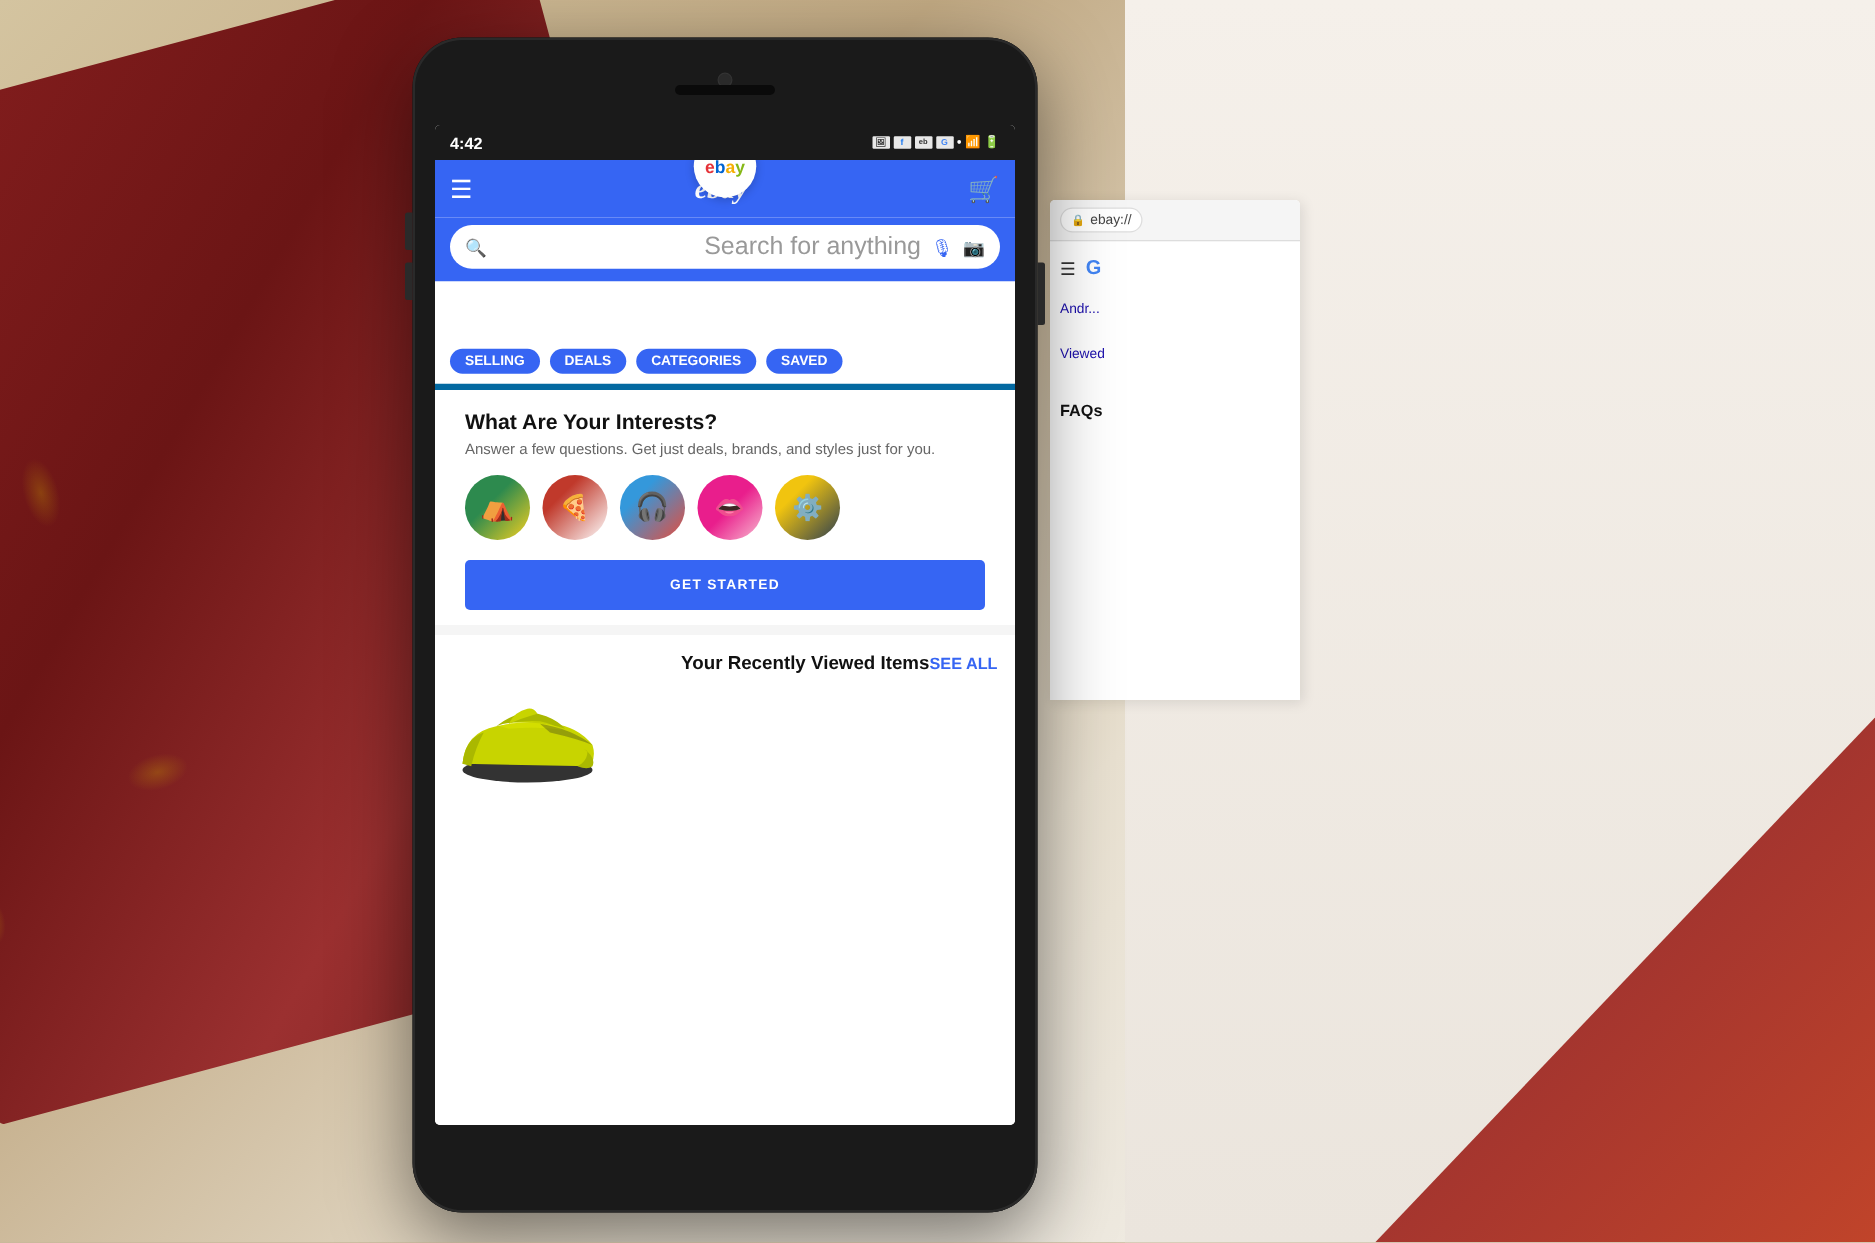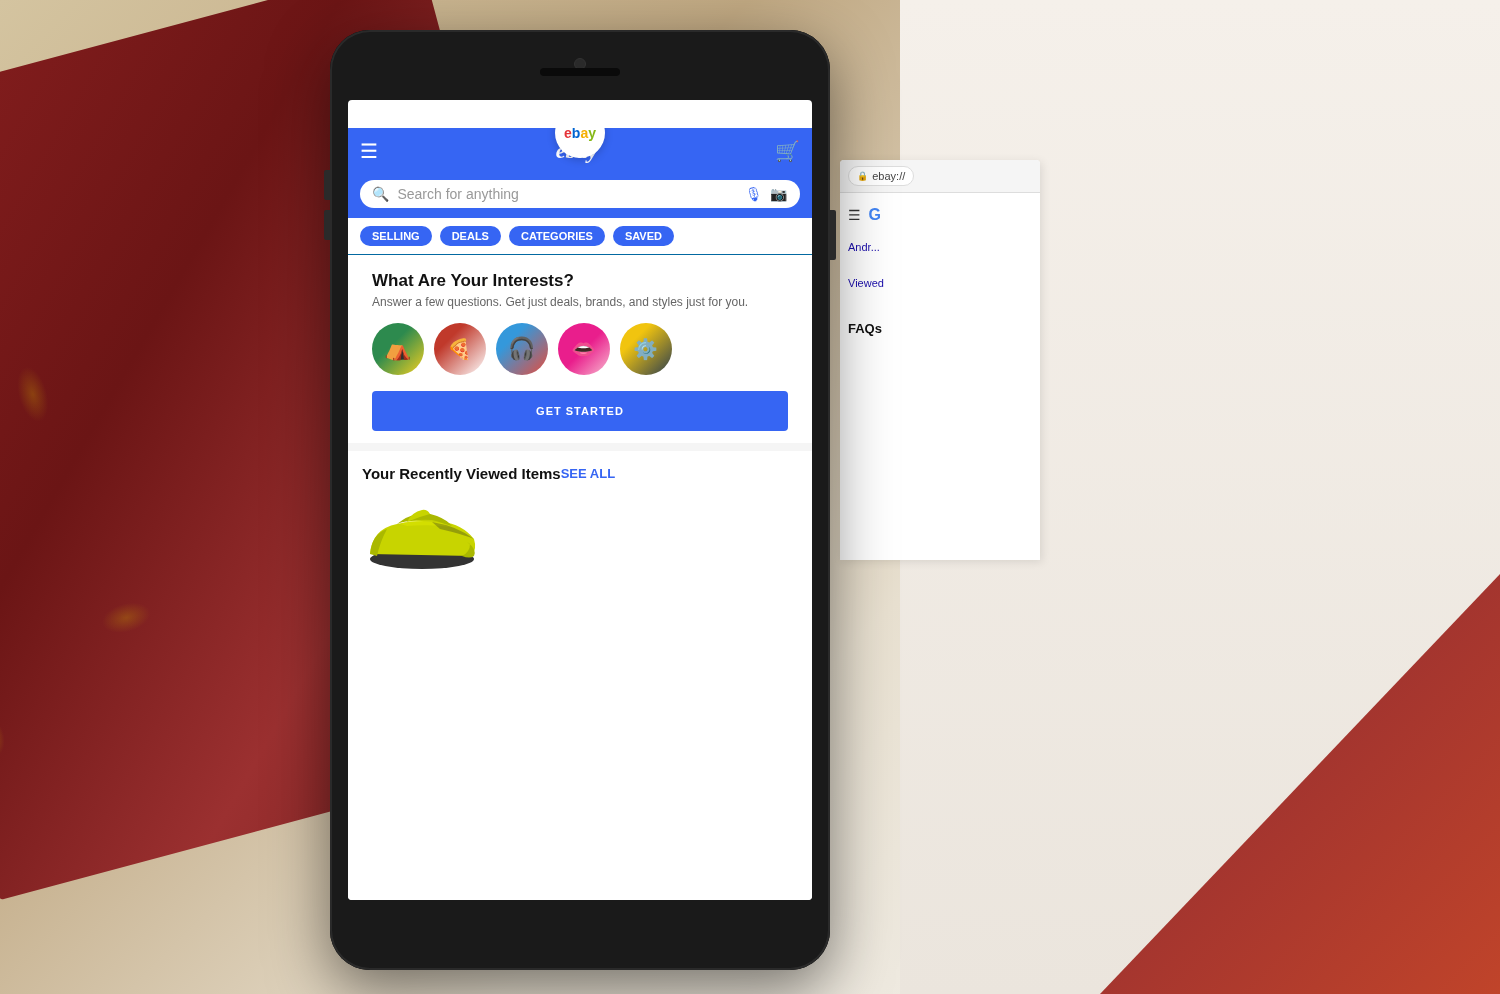--- a/index.html
+++ b/index.html
@@ -215,40 +215,42 @@
       border-radius: 24px;
       display: flex;
       align-items: center;
       padding: 6px 12px;
       gap: 8px;
     }
 
     .search-placeholder {
       flex: 1;
       color: #999;
-      font-size: 14px;
+      font-size: 20px;
+      text-align: right;
     }
 
     .mic-icon {
       color: #3665f3;
       font-size: 14px;
     }
 
     .camera-icon-btn {
       color: #3665f3;
       font-size: 14px;
     }
 
     
     .nav-pills {
       background: white;
       padding: 8px 12px;
       display: flex;
       gap: 8px;
-      border-bottom: 1px solid #0369a1;
+      border-bottom: 5px solid #0369a1;
+      margin-top: 46px;
     }
 
     .nav-pill {
       padding: 4px 12px;
       border-radius: 20px;
       background: #3665f3;
       color: white;
       font-size: 11px;
       font-weight: bold;
       cursor: pointer;
@@ -309,21 +311,21 @@
 
     
     .recently-viewed {
       padding: 14px 14px 10px;
       background: white;
       border-top: 8px solid #f5f5f5;
     }
 
     .recently-header {
       display: flex;
-      justify-content: flex-start;
+      justify-content: flex-end;
       align-items: center;
       margin-bottom: 12px;
     }
 
     .recently-title {
       font-size: 15px;
       font-weight: bold;
       color: #111;
     }
 
@@ -495,20 +497,33 @@
 
   <div class="phone-btn-vol-up"></div>
   <div class="phone-btn-vol-down"></div>
   <div class="phone-btn-power"></div>
 
   <div class="phone-camera"></div>
   <div class="phone-speaker"></div>
 
   <div class="phone-screen">
 
+    <div class="status-bar">
+      <span class="status-time">4:42</span>
+      <div class="notif-icons">
+        <div class="notif-icon-box">🖼</div>
+        <div class="notif-icon-box" style="color:#1877f2; font-weight:bold;">f</div>
+        <div class="notif-icon-box" style="font-size:6px;">eb</div>
+        <div class="notif-icon-box" style="color:#4285f4;">G</div>
+        <span style="color:white; font-size:10px;">•</span>
+
+        <span style="color:white; font-size:10px;">📶</span>
+        <span style="color:white; font-size:10px;">🔋</span>
+      </div>
+    </div>
 
     <div class="ebay-app">
 
       <div class="ebay-logo-circle">
         <div class="ebay-logo-inner">
           <span class="ebay-e">e</span><span class="ebay-b">b</span><span class="ebay-a">a</span><span class="ebay-y">y</span>
         </div>
       </div>
 
       <div class="ebay-header">

